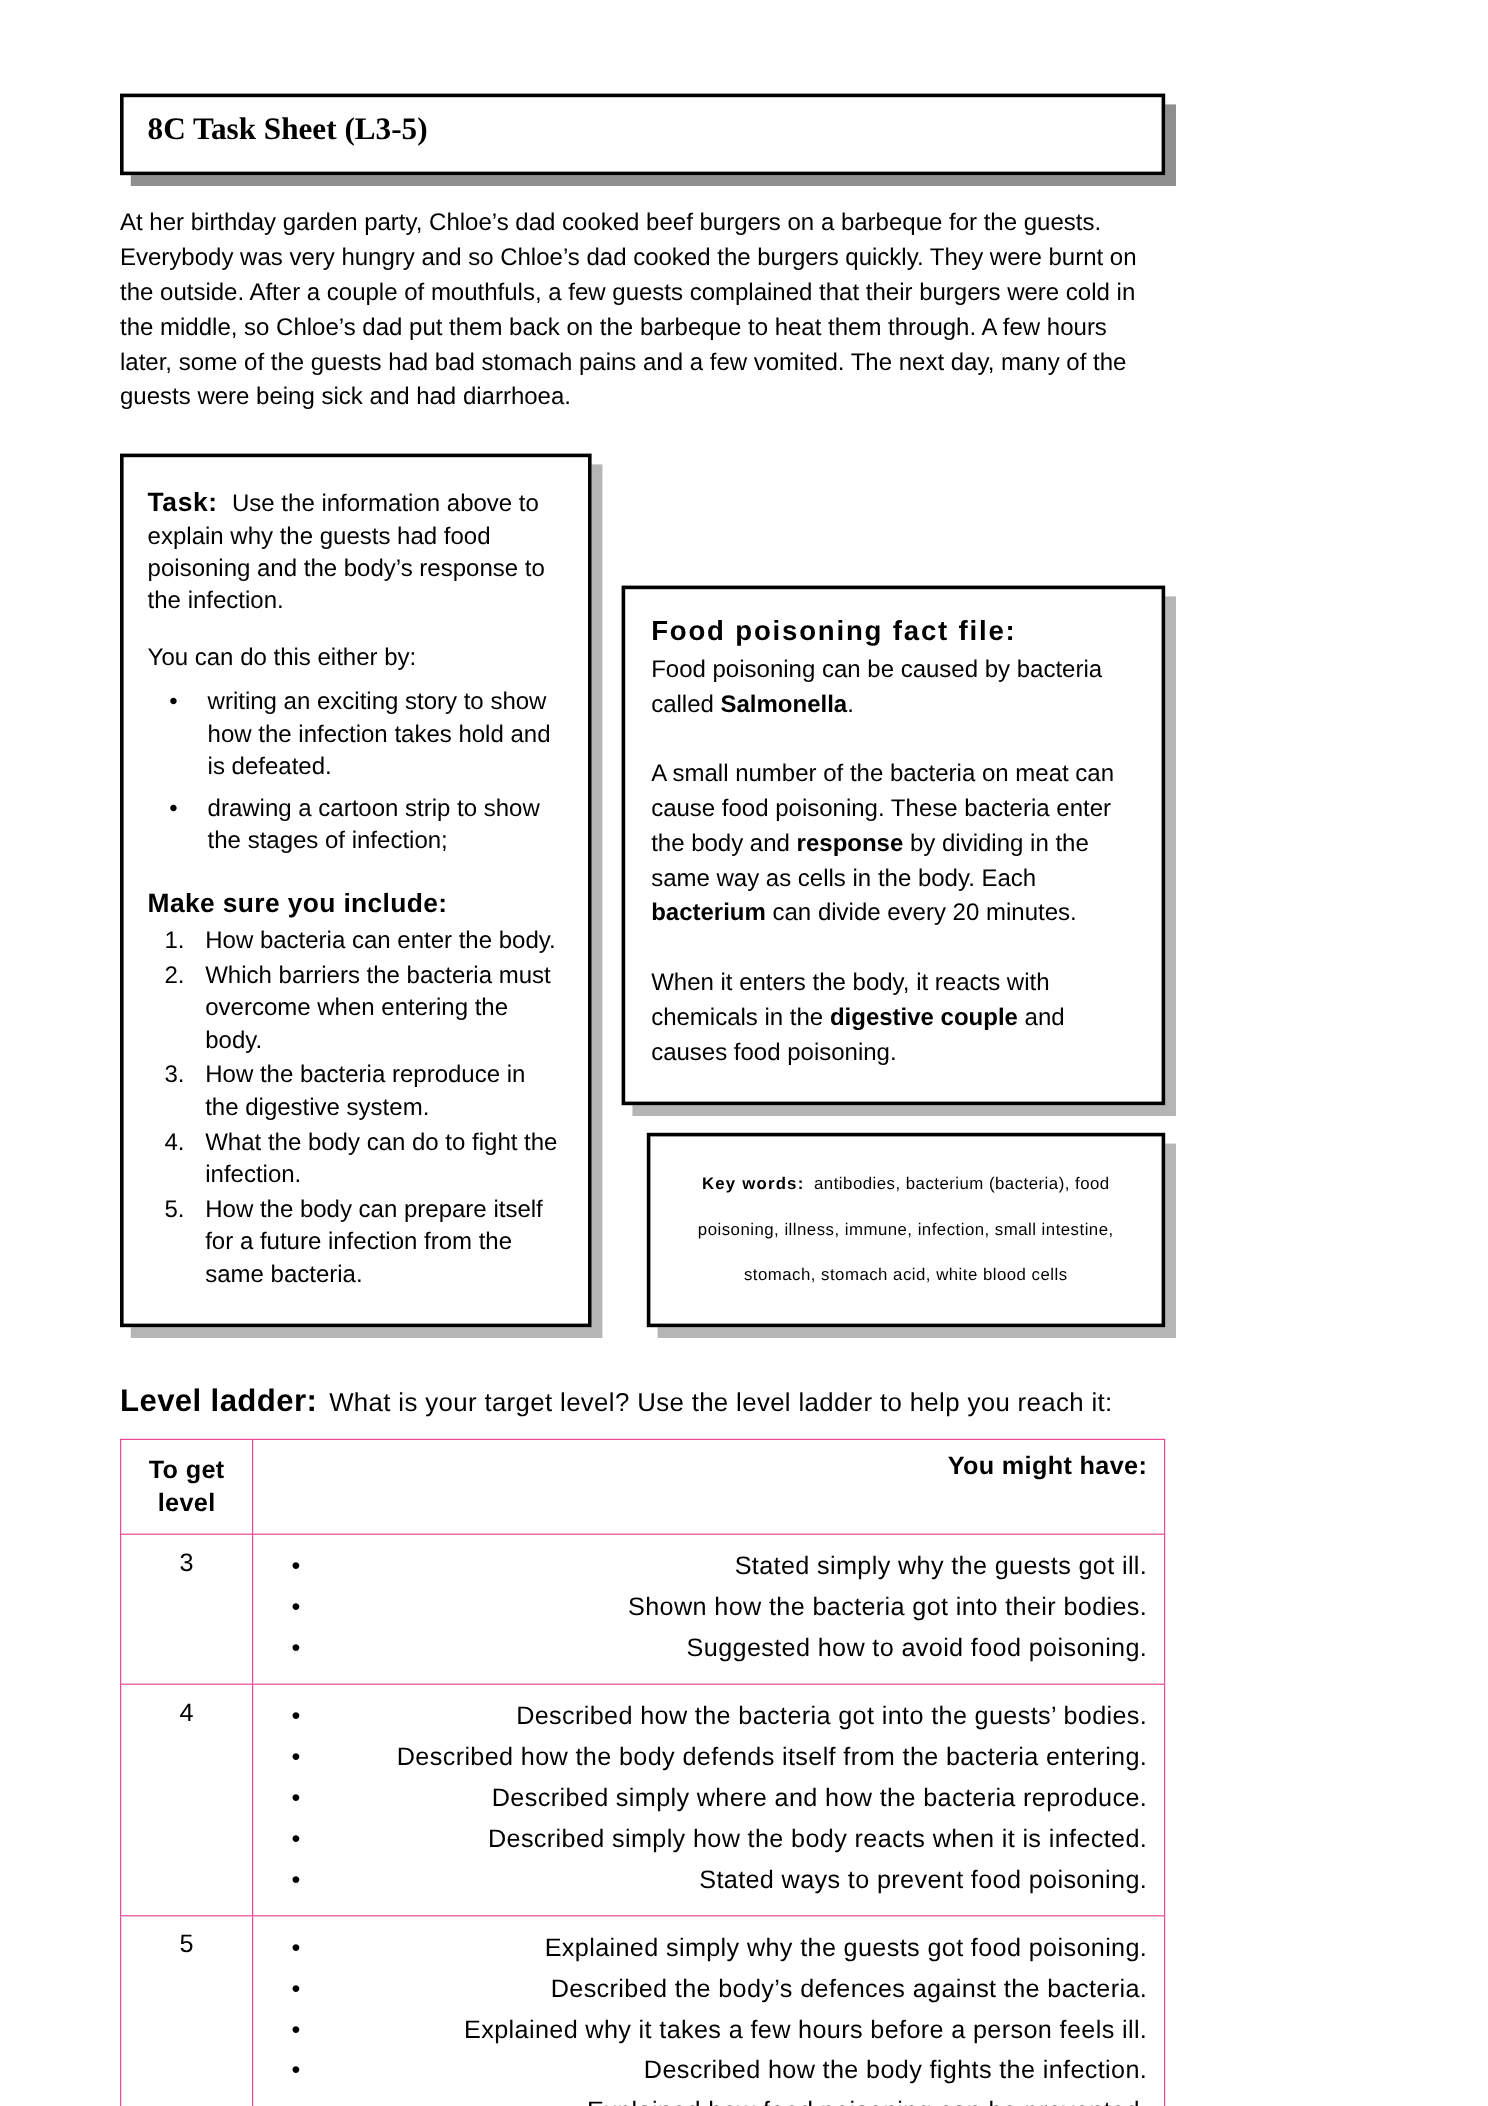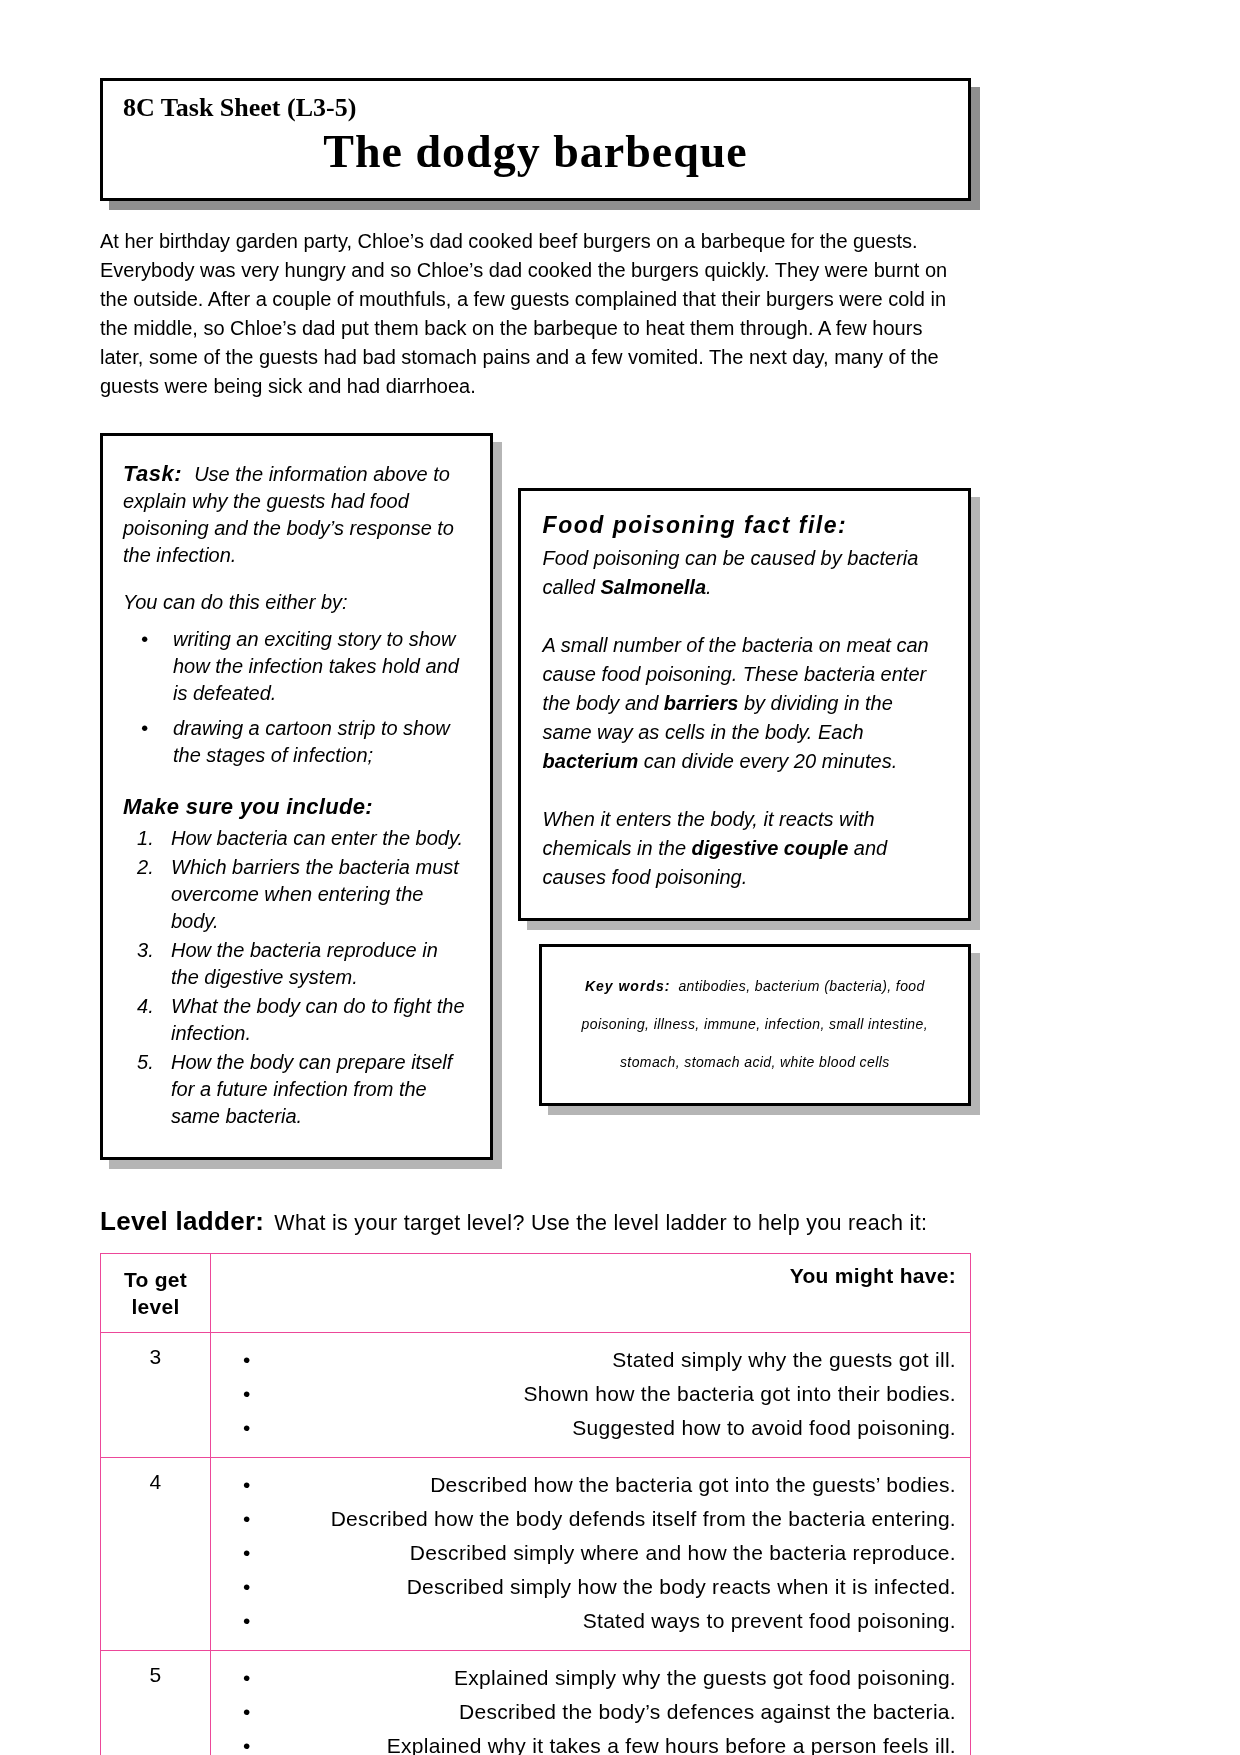--- a/index.html
+++ b/index.html
@@ -43,22 +43,21 @@
     margin-top:26px;
     font-size:20px;
     line-height:29px;
   }
 
   
   .columns {
     margin-top:32px;
     display:flex;
     gap:25px;
-    align-items:center;
-    font-style:italic;
+    align-items:flex-end;
   }
   .box {
     border:3px solid #000;
     background:#fff;
     box-shadow:9px 9px 0 #b5b5b5;
   }
   .task-box {
     width:455px;
     padding:24px 20px 26px 20px;
     font-size:20px;
@@ -161,21 +160,20 @@
     letter-spacing:0.3px;
   }
 </style>
 </head>
 <body>
 
 <div class="page">
 
   <div class="header-box">
     <div class="course-code">8C Task Sheet (L3-5)</div>
-    <div class="page-title">The dodgy barbeque</div>
   </div>
 
   <p class="intro">At her birthday garden party, Chloe’s dad cooked beef burgers on a barbeque for the guests. Everybody was very hungry and so Chloe’s dad cooked the burgers quickly. They were burnt on the outside. After a couple of mouthfuls, a few guests complained that their burgers were cold in the middle, so Chloe’s dad put them back on the barbeque to heat them through. A few hours later, some of the guests had bad stomach pains and a few vomited. The next day, many of the guests were being sick and had diarrhoea.</p>
 
   <div class="columns">
 
     <div class="box task-box">
       <p><span class="task-label">Task:</span><span>Use the information above to explain why the guests had food poisoning and the body’s response to the infection.</span></p>
       <p class="task-p2">You can do this either by:</p>
       <ul class="opt-list">
@@ -189,21 +187,21 @@
         <li>How the bacteria reproduce in the digestive system.</li>
         <li>What the body can do to fight the infection.</li>
         <li>How the body can prepare itself for a future infection from the same bacteria.</li>
       </ol>
     </div>
 
     <div class="right-col">
       <div class="box fact-box">
         <div class="fact-heading">Food poisoning fact file:</div>
         <p><span>Food poisoning can be caused by bacteria called </span><span class="b">Salmonella</span><span>.</span></p>
-        <p><span>A small number of the bacteria on meat can cause food poisoning. These bacteria enter the body and </span><span class="b">barriers</span><span> by dividing in the same way as cells in the body. Each </span><span class="b">bacterium</span><span> can divide every 20 minutes.</span></p>
+        <p><span>A small number of the bacteria on meat can cause food poisoning. These bacteria enter the body and </span><span class="b">response</span><span> by dividing in the same way as cells in the body. Each </span><span class="b">bacterium</span><span> can divide every 20 minutes.</span></p>
         <p><span>When it enters the body, it reacts with chemicals in the </span><span class="b">digestive couple</span><span> and causes food poisoning.</span></p>
       </div>
 
       <div class="box keywords-box">
         <span class="keywords-label">Key words:</span><span>antibodies, bacterium (bacteria), food poisoning, illness, immune, infection, small intestine, stomach, stomach acid, white blood cells</span>
       </div>
     </div>
   </div>
 
   <p class="ladder-heading"><span class="ladder-label">Level ladder:</span><span>What is your target level? Use the level ladder to help you reach it:</span></p>

